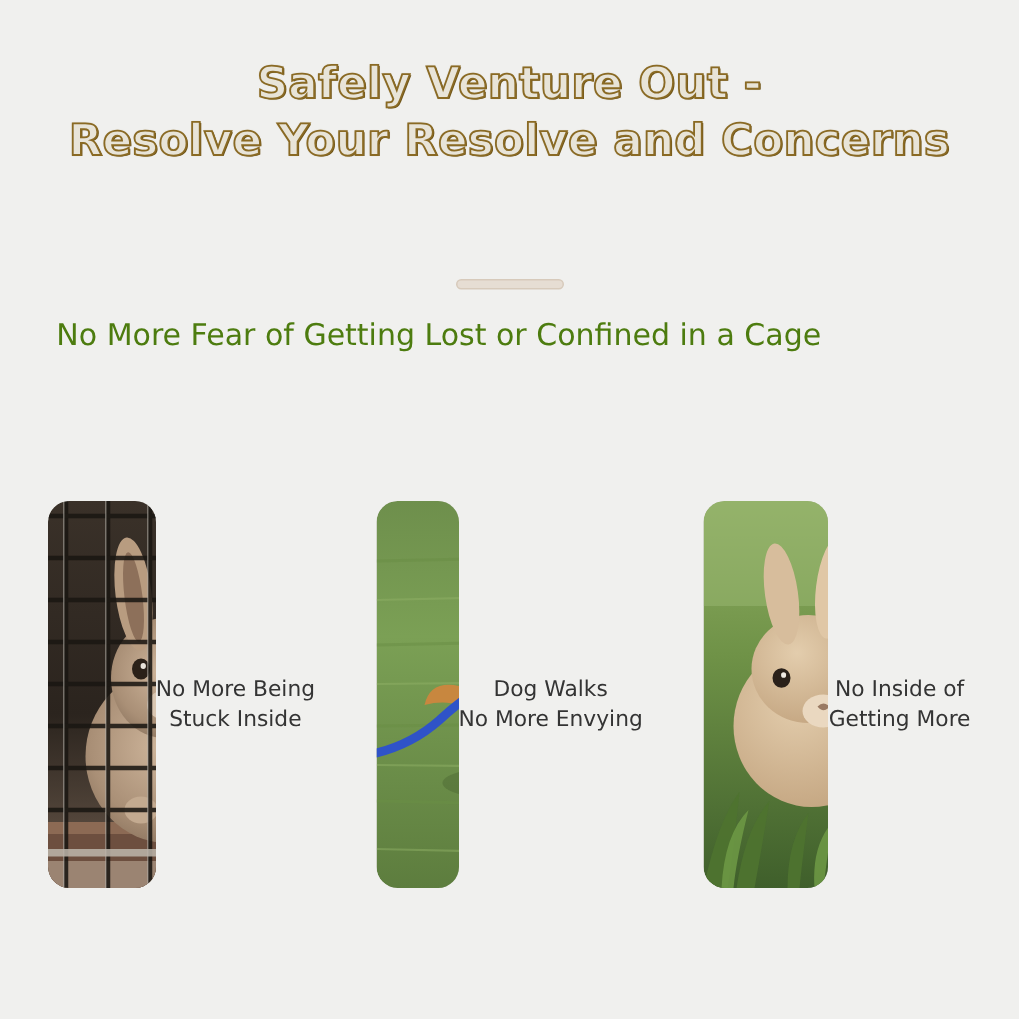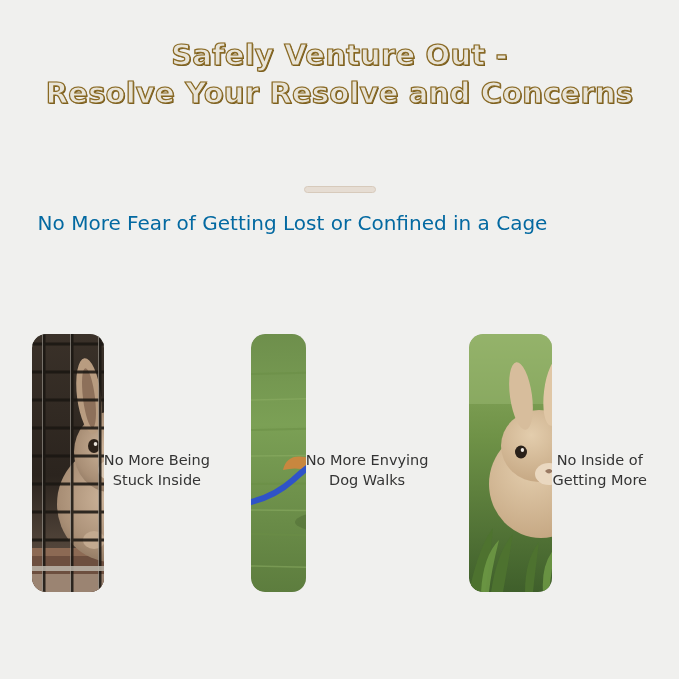--- a/index.html
+++ b/index.html
@@ -60,21 +60,21 @@
 
   
   .subheadline {
     position: absolute;
     top: 208px;
     left: 0;
     width: 585px;
     text-align: center;
     font-size: 20px;
     line-height: 30px;
-    color: #0369a1;
+    color: #4d7c0f;
     font-family: "DejaVu Sans", sans-serif;
   }
 
   
   .cards {
     position: absolute;
     top: 334px;
     left: 0;
     width: 679px;
     display: flex;
@@ -267,22 +267,22 @@
 
             <ellipse cx="147" cy="98" rx="3.4" ry="3.6" fill="#231d17"></ellipse>
 
             <path d="M120 92 q10 12 14 26 q-8 6 -16 1 q-4 -16 -8 -24z" fill="#2a49b8"></path>
 
             <path d="M112 104 q-40 14 -70 42 q-18 16 -42 22" stroke="#2f53c8" stroke-width="6" fill="none" stroke-linecap="round"></path>
           </g>
         </svg>
       </div>
       <div class="caption">
+        <span class="cline">Dog Walks</span>
         <span class="cline">No More Envying</span>
-        <span class="cline">Dog Walks</span>
       </div>
     </div>
 
     <div class="card">
       <div class="photo">
         <svg width="178" height="258" viewBox="0 0 178 258" xmlns="http://www.w3.org/2000/svg">
           <defs>
             <clipPath id="c3">
                 <rect x="0" y="0" width="178" height="258" rx="14" ry="14"></rect>
               </clipPath>

